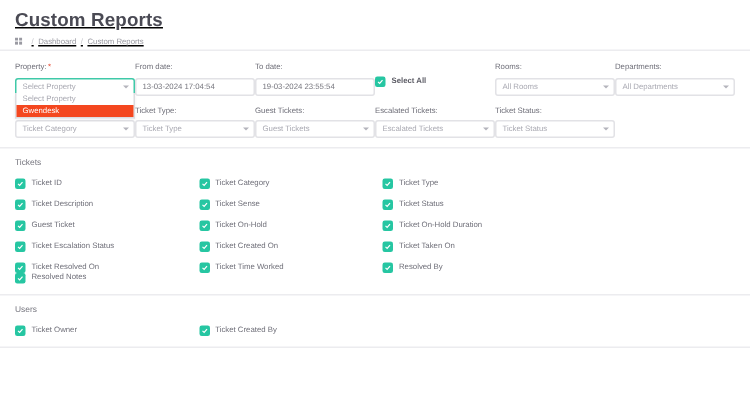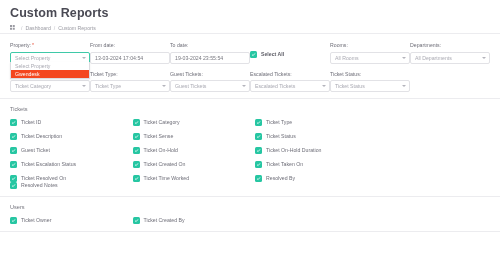--- a/index.html
+++ b/index.html
@@ -2,21 +2,21 @@
 <html><head>
 <meta charset="utf-8">
 <style>
   * { box-sizing: border-box; margin: 0; padding: 0; }
   html, body {
     width: 500px; height: 264px;
     background: #ffffff;
     font-family: "Liberation Sans", sans-serif;
     overflow: hidden;
   }
-  .page { width: 500px; height: 256px; position: relative; background: #ffffff; }
+  .page { width: 500px; height: 256px; position: relative; background: #ffffff; text-decoration: underline; }
 
   
   .header { padding: 6px 10px 2px 10px; }
   .page-title {
     font-size: 12.5px; font-weight: bold; color: #4a4a54;
     letter-spacing: .1px; line-height: 15px;
   }
   .breadcrumb {
     margin-top: 3px; display: flex; align-items: center;
     font-size: 5.2px; color: #9a9aa2; line-height: 8px;

